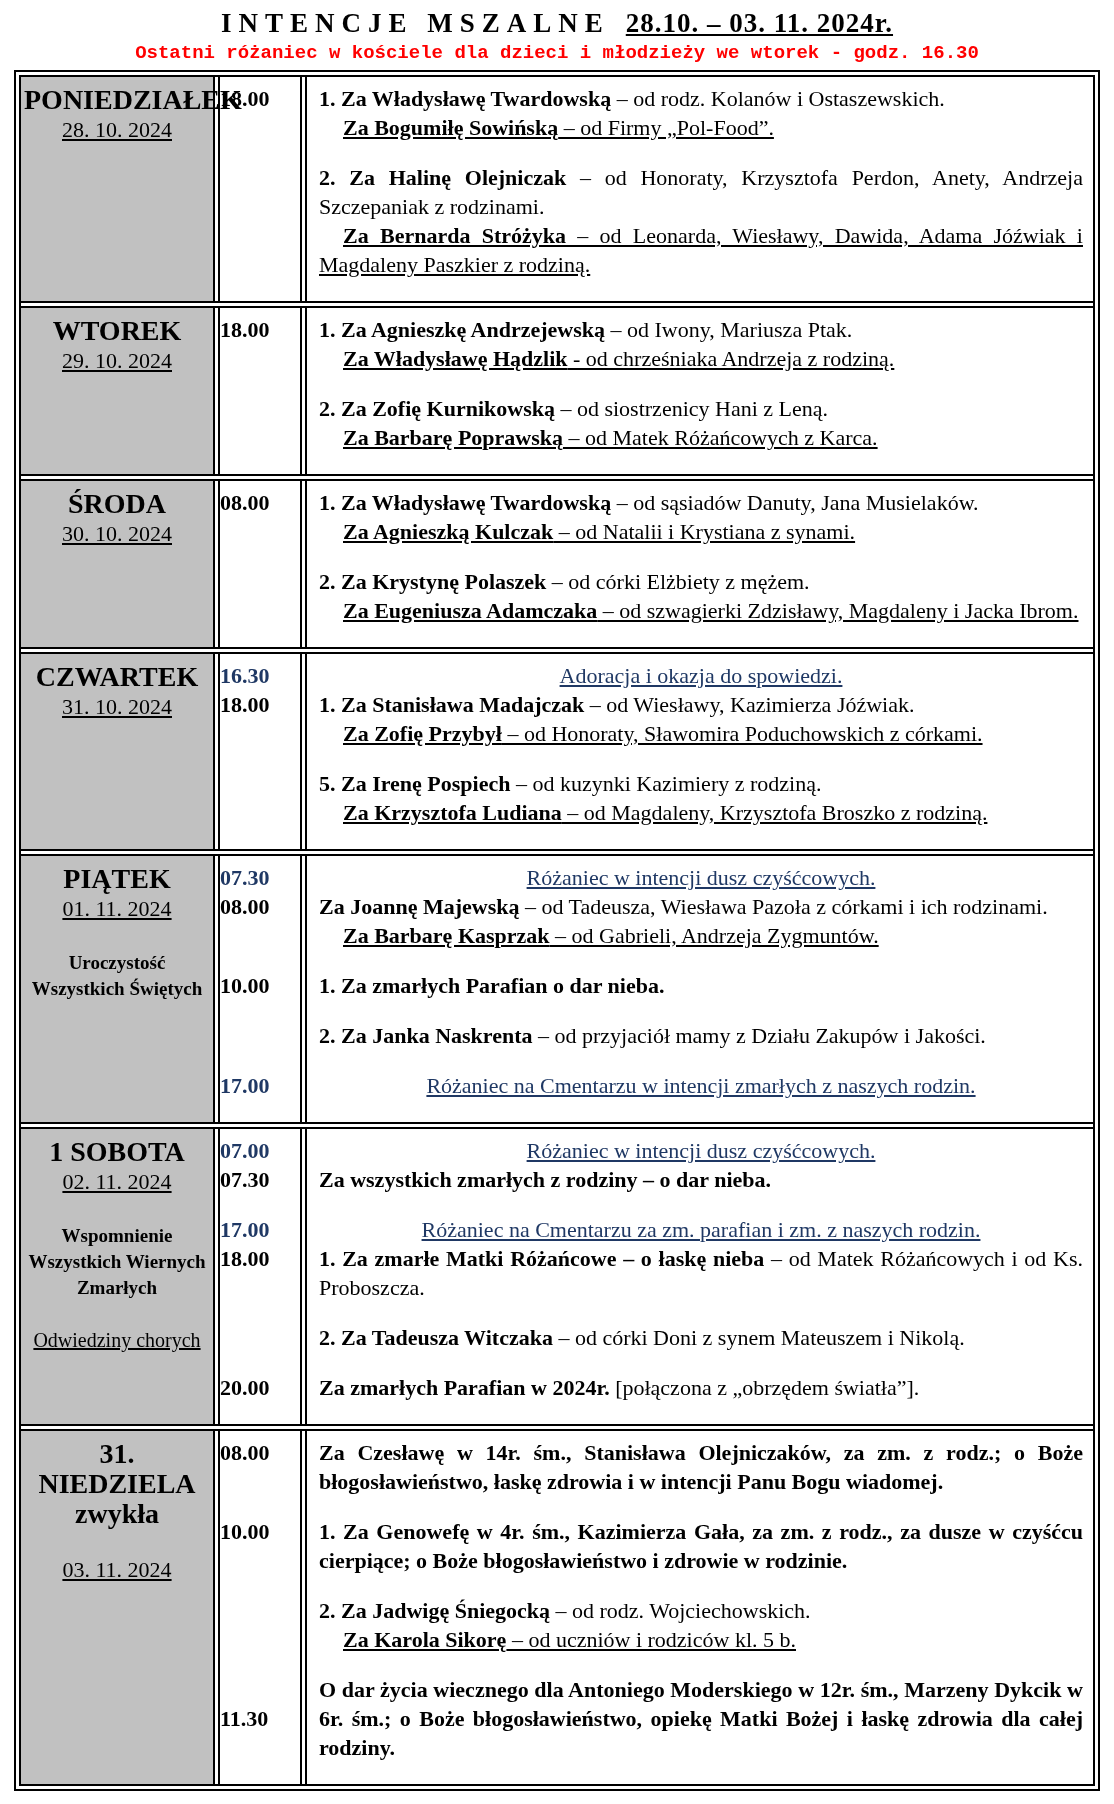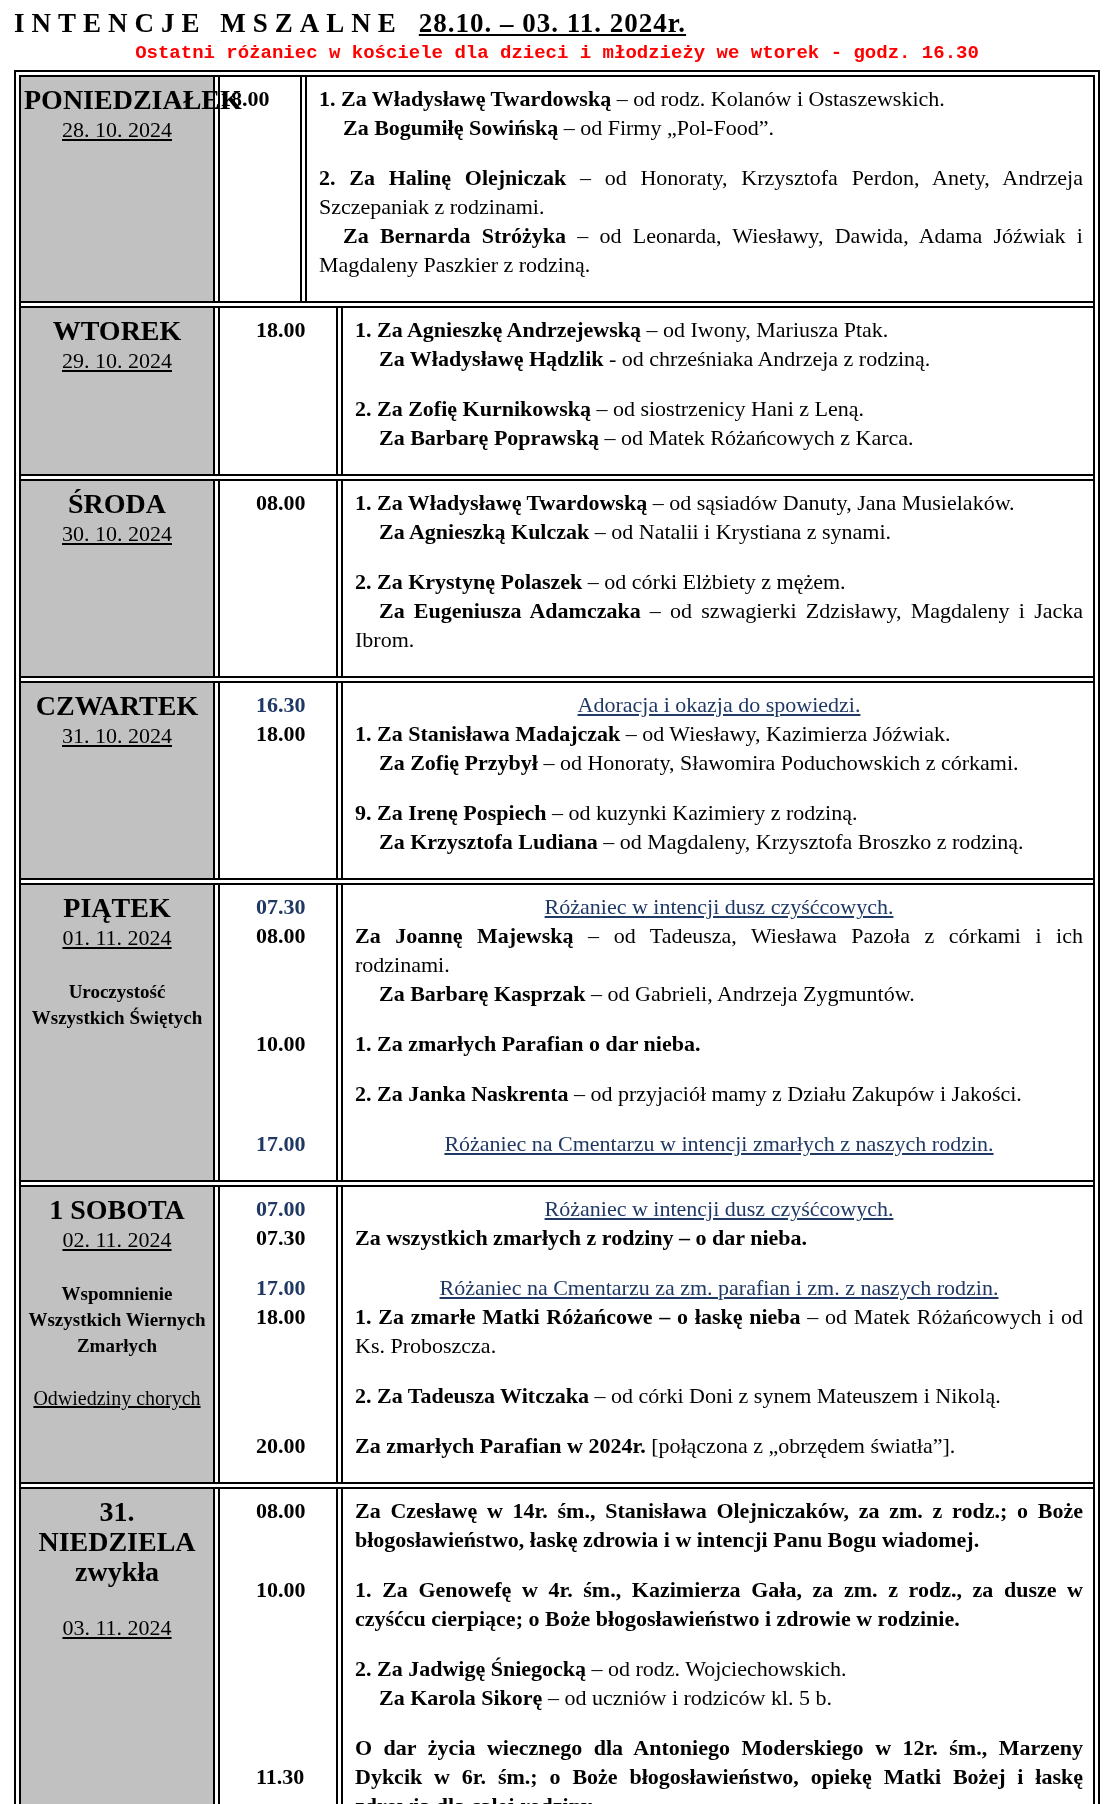--- a/index.html
+++ b/index.html
@@ -4,49 +4,49 @@
 <style>
   :root{
     --navy:#1f3864;
     --red:#ff0000;
     --grey:#c1c1c1;
   }
   html,body{margin:0;padding:0;background:#fff;}
   body{width:1114px;font-family:"Liberation Serif",serif;color:#000;}
   .page{padding:6px 14px 24px 14px;}
 
-  .title-line{text-align:left;font-size:27px;font-weight:bold;margin:2px 0 0 0;white-space:nowrap;}
+  .title-line{text-align:center;font-size:27px;font-weight:bold;margin:2px 0 0 0;white-space:nowrap;}
   .title-main{letter-spacing:7px;margin-right:16px;}
   .title-dates{text-decoration:underline;letter-spacing:1px;}
   .subtitle{text-align:center;color:var(--red);font-weight:bold;font-size:19px;margin:3px 0 6px 0;font-family:Liberation Mono, monospace;}
 
   .schedule{border:7px double #000;background:#fff;box-sizing:border-box;width:1086px;}
   .row{display:flex;align-items:stretch;}
-  .row + .row{border-top:7px double #000;gap:36px;}
+  .row + .row{border-top:7px double #000;}
 
   .day-col{width:186px;flex:0 0 186px;background:var(--grey);background-clip:padding-box;
            border-right:7px double #000;text-align:center;padding:8px 3px 8px 3px;box-sizing:content-box;}
   .d-name{font-weight:bold;font-size:28px;line-height:30px;}
   .d-date{font-size:22px;line-height:30px;text-decoration:underline;}
   .d-sub{font-weight:bold;font-size:19px;line-height:26px;}
   .d-subu{font-size:20px;line-height:27px;text-decoration:underline;}
   .d-gap{height:26px;}
 
   .main-col{flex:1;display:flex;flex-direction:column;}
   .block{display:flex;}
   .block:last-child{flex:1;}
   .time{width:80px;flex:0 0 80px;text-align:left;font-weight:bold;font-size:22px;line-height:29px;}
   .time.navy{color:var(--navy);}
   .text{flex:1;border-left:7px double #000;padding:0 10px 0 12px;}
   .block:first-child .time,.block:first-child .text{padding-top:7px;}
   .block:last-child .text{padding-bottom:22px;}
 
   .p{margin:0;font-size:22px;line-height:29px;}
   .p-item{text-align:justify;}
-  .p-ind{text-align:justify;text-indent:24px;}
+  .p-ind{text-align:justify;text-indent:24px;text-decoration:underline;}
   .p-navyc{color:var(--navy);text-align:center;text-decoration:underline;}
   .p-navyj{color:var(--navy);text-align:justify;text-indent:88px;text-decoration:underline;}
   .gap{height:21px;}
 
   .footer{margin-top:46px;padding-right:56px;text-align:right;}
   .f-script{font-style:italic;font-weight:bold;font-size:29px;line-height:39px;text-decoration:underline;}
 </style>
 </head>
 <body>
 
@@ -122,21 +122,21 @@
             <div class="text">
               <div class="p p-navyc"><span>Adoracja i okazja do spowiedzi.</span></div>
             </div>
           </div>
           <div class="block">
             <div class="time">18.00</div>
             <div class="text">
               <div class="p p-item"><b>1. Za Stanisława Madajczak</b><span> – od Wiesławy, Kazimierza Jóźwiak.</span></div>
               <div class="p p-ind"><b>Za Zofię Przybył</b><span> – od Honoraty, Sławomira Poduchowskich z córkami.</span></div>
               <div class="gap"></div>
-              <div class="p p-item"><b>9. Za Irenę Pospiech</b><span> – od kuzynki Kazimiery z rodziną.</span></div>
+              <div class="p p-item"><b>5. Za Irenę Pospiech</b><span> – od kuzynki Kazimiery z rodziną.</span></div>
               <div class="p p-ind"><b>Za Krzysztofa Ludiana</b><span> – od Magdaleny, Krzysztofa Broszko z rodziną.</span></div>
             </div>
           </div>
         </div>
       </div>
       <div class="row">
         <div class="day-col">
           <div class="d-name">PIĄTEK</div>
           <div class="d-date">01. 11. 2024</div>
           <div class="d-gap"></div>

